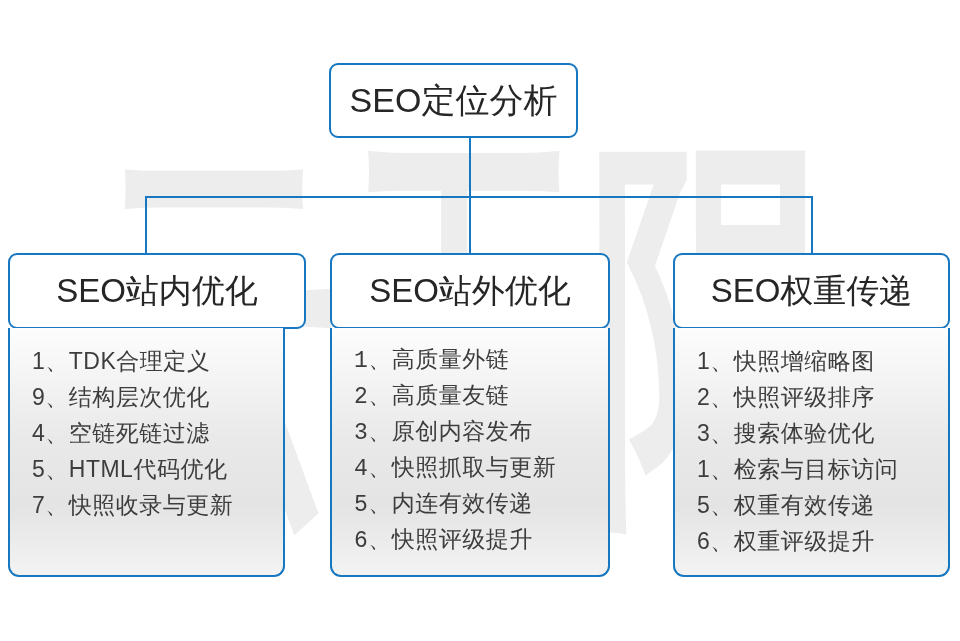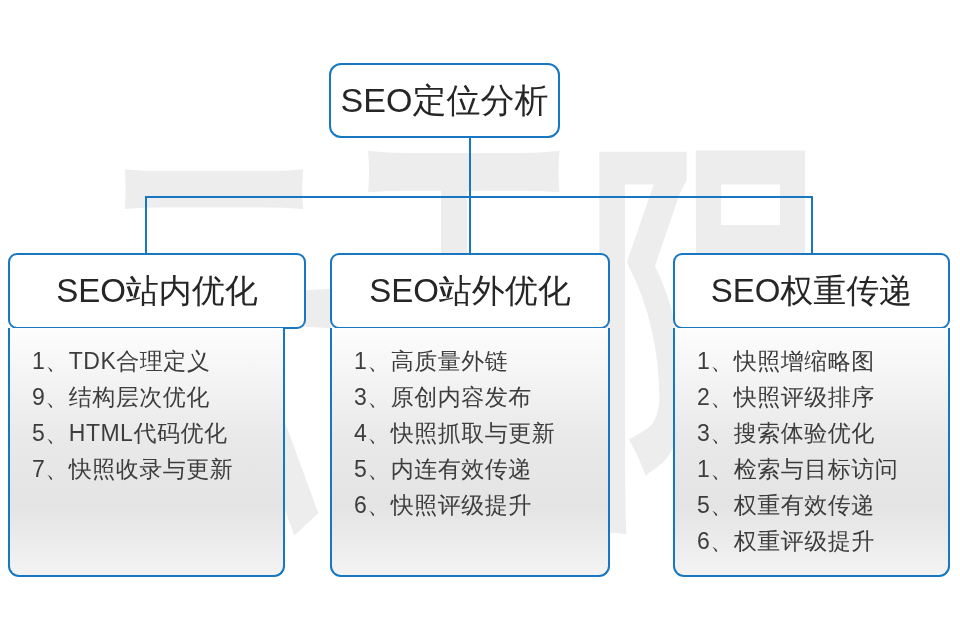--- a/index.html
+++ b/index.html
@@ -42,38 +42,38 @@
   
   .node{
     position:absolute;
     z-index:2;
     background:#ffffff;
     border:2px solid var(--accent-blue);
     border-radius:9px;
     display:flex;align-items:center;justify-content:center;
     color:var(--heading-text);
   }
-  .root-box{left:329px;top:63px;width:231px;height:75px;font-size:34px;border-radius:12px;}
+  .root-box{left:329px;top:63px;width:249px;height:75px;font-size:34px;}
   .col-header{top:253px;height:76px;font-size:33px;}
   .col-header.c0{left:8px;width:298px;}
   .col-header.c1{left:330px;width:280px;}
   .col-header.c2{left:673px;width:277px;}
   
   .panel{
     position:absolute;
     top:328px;height:249px;
     z-index:2;
     border:2px solid var(--accent-blue);
     border-top:none;
     border-radius:0 0 11px 11px;
     background:linear-gradient(180deg,#fdfdfd 0%,#e9e9e9 45%,#e4e4e4 72%,#f3f3f3 100%);
     padding:15px 10px 11px 22px;
   }
   .panel.c0{left:8px;width:277px;}
-  .panel.c1{left:330px;width:280px;}
+  .panel.c1{left:330px;width:280px;font-family:Liberation Mono, monospace;}
   .panel.c2{left:673px;width:277px;}
   .panel .item{
     font-size:23px;
     line-height:36px;
     color:var(--item-text);
     letter-spacing:0.5px;
     white-space:nowrap;
   }
 </style>
 </head>
@@ -91,26 +91,28 @@
 
   <div class="node root-box">SEO定位分析</div>
 
   <div class="node col-header c0">SEO站内优化</div>
   <div class="node col-header c1">SEO站外优化</div>
   <div class="node col-header c2">SEO权重传递</div>
 
   <div class="panel c0">
     <div class="item">1、TDK合理定义</div>
     <div class="item">9、结构层次优化</div>
+    <div class="item">4、空链死链过滤</div>
     <div class="item">5、HTML代码优化</div>
     <div class="item">7、快照收录与更新</div>
   </div>
 
   <div class="panel c1">
     <div class="item">1、高质量外链</div>
+    <div class="item">2、高质量友链</div>
     <div class="item">3、原创内容发布</div>
     <div class="item">4、快照抓取与更新</div>
     <div class="item">5、内连有效传递</div>
     <div class="item">6、快照评级提升</div>
   </div>
 
   <div class="panel c2">
     <div class="item">1、快照增缩略图</div>
     <div class="item">2、快照评级排序</div>
     <div class="item">3、搜索体验优化</div>

